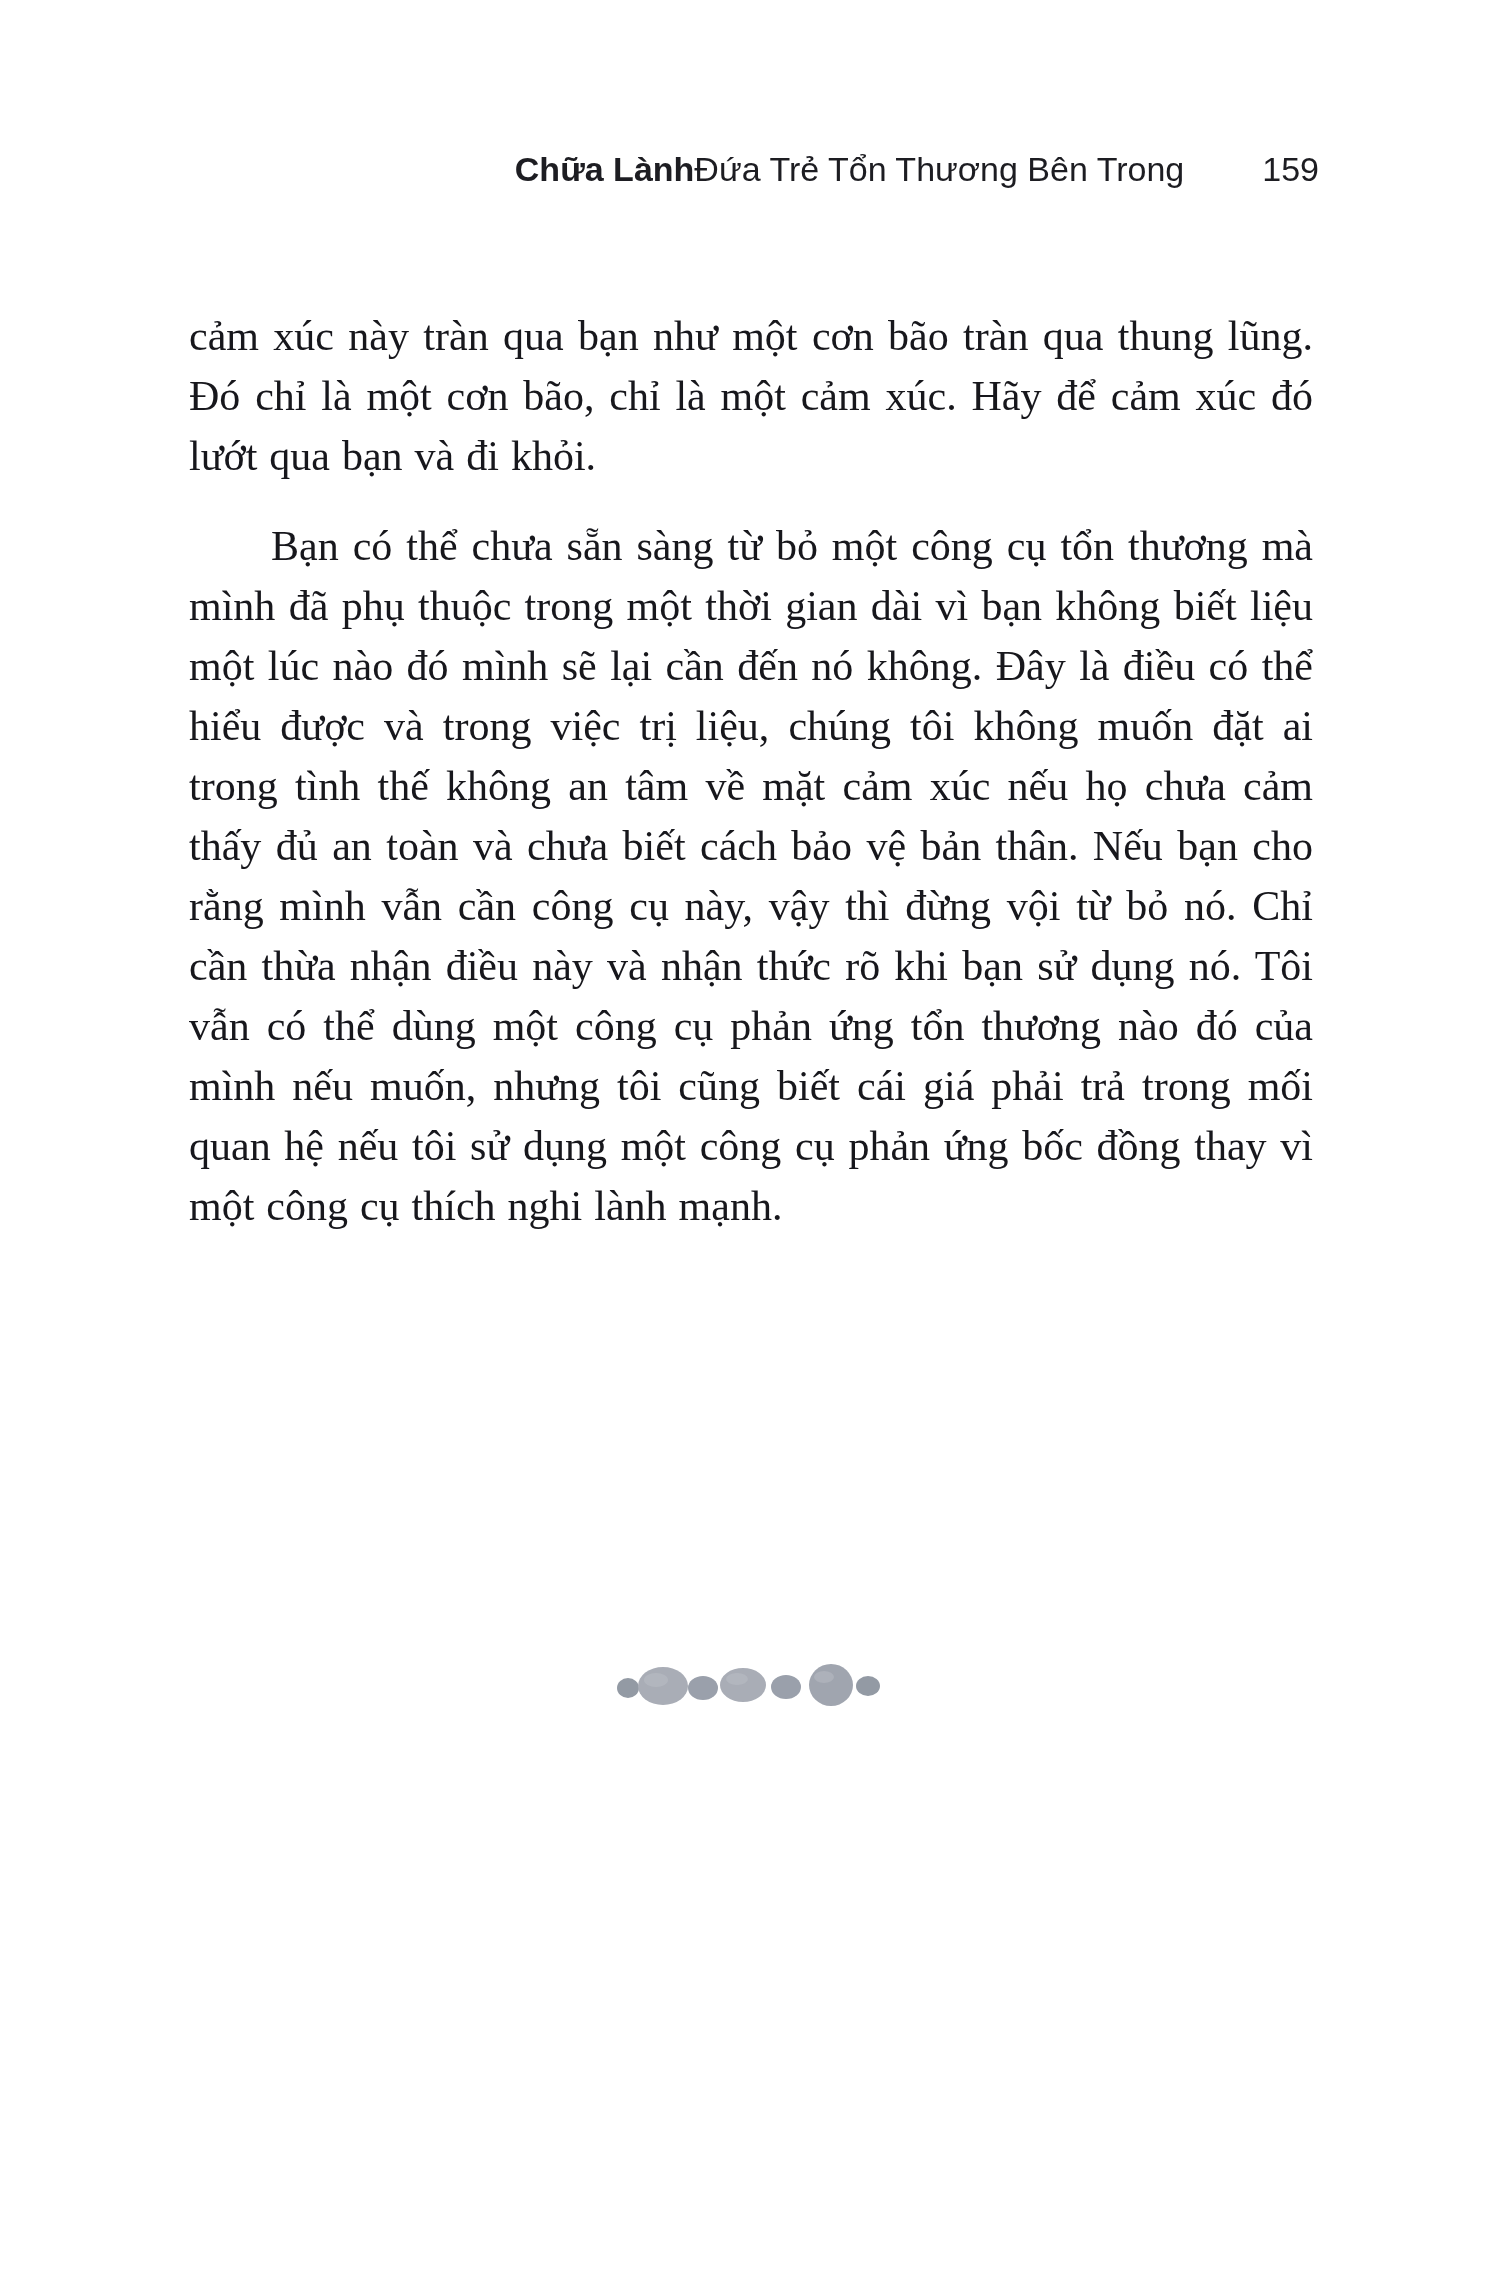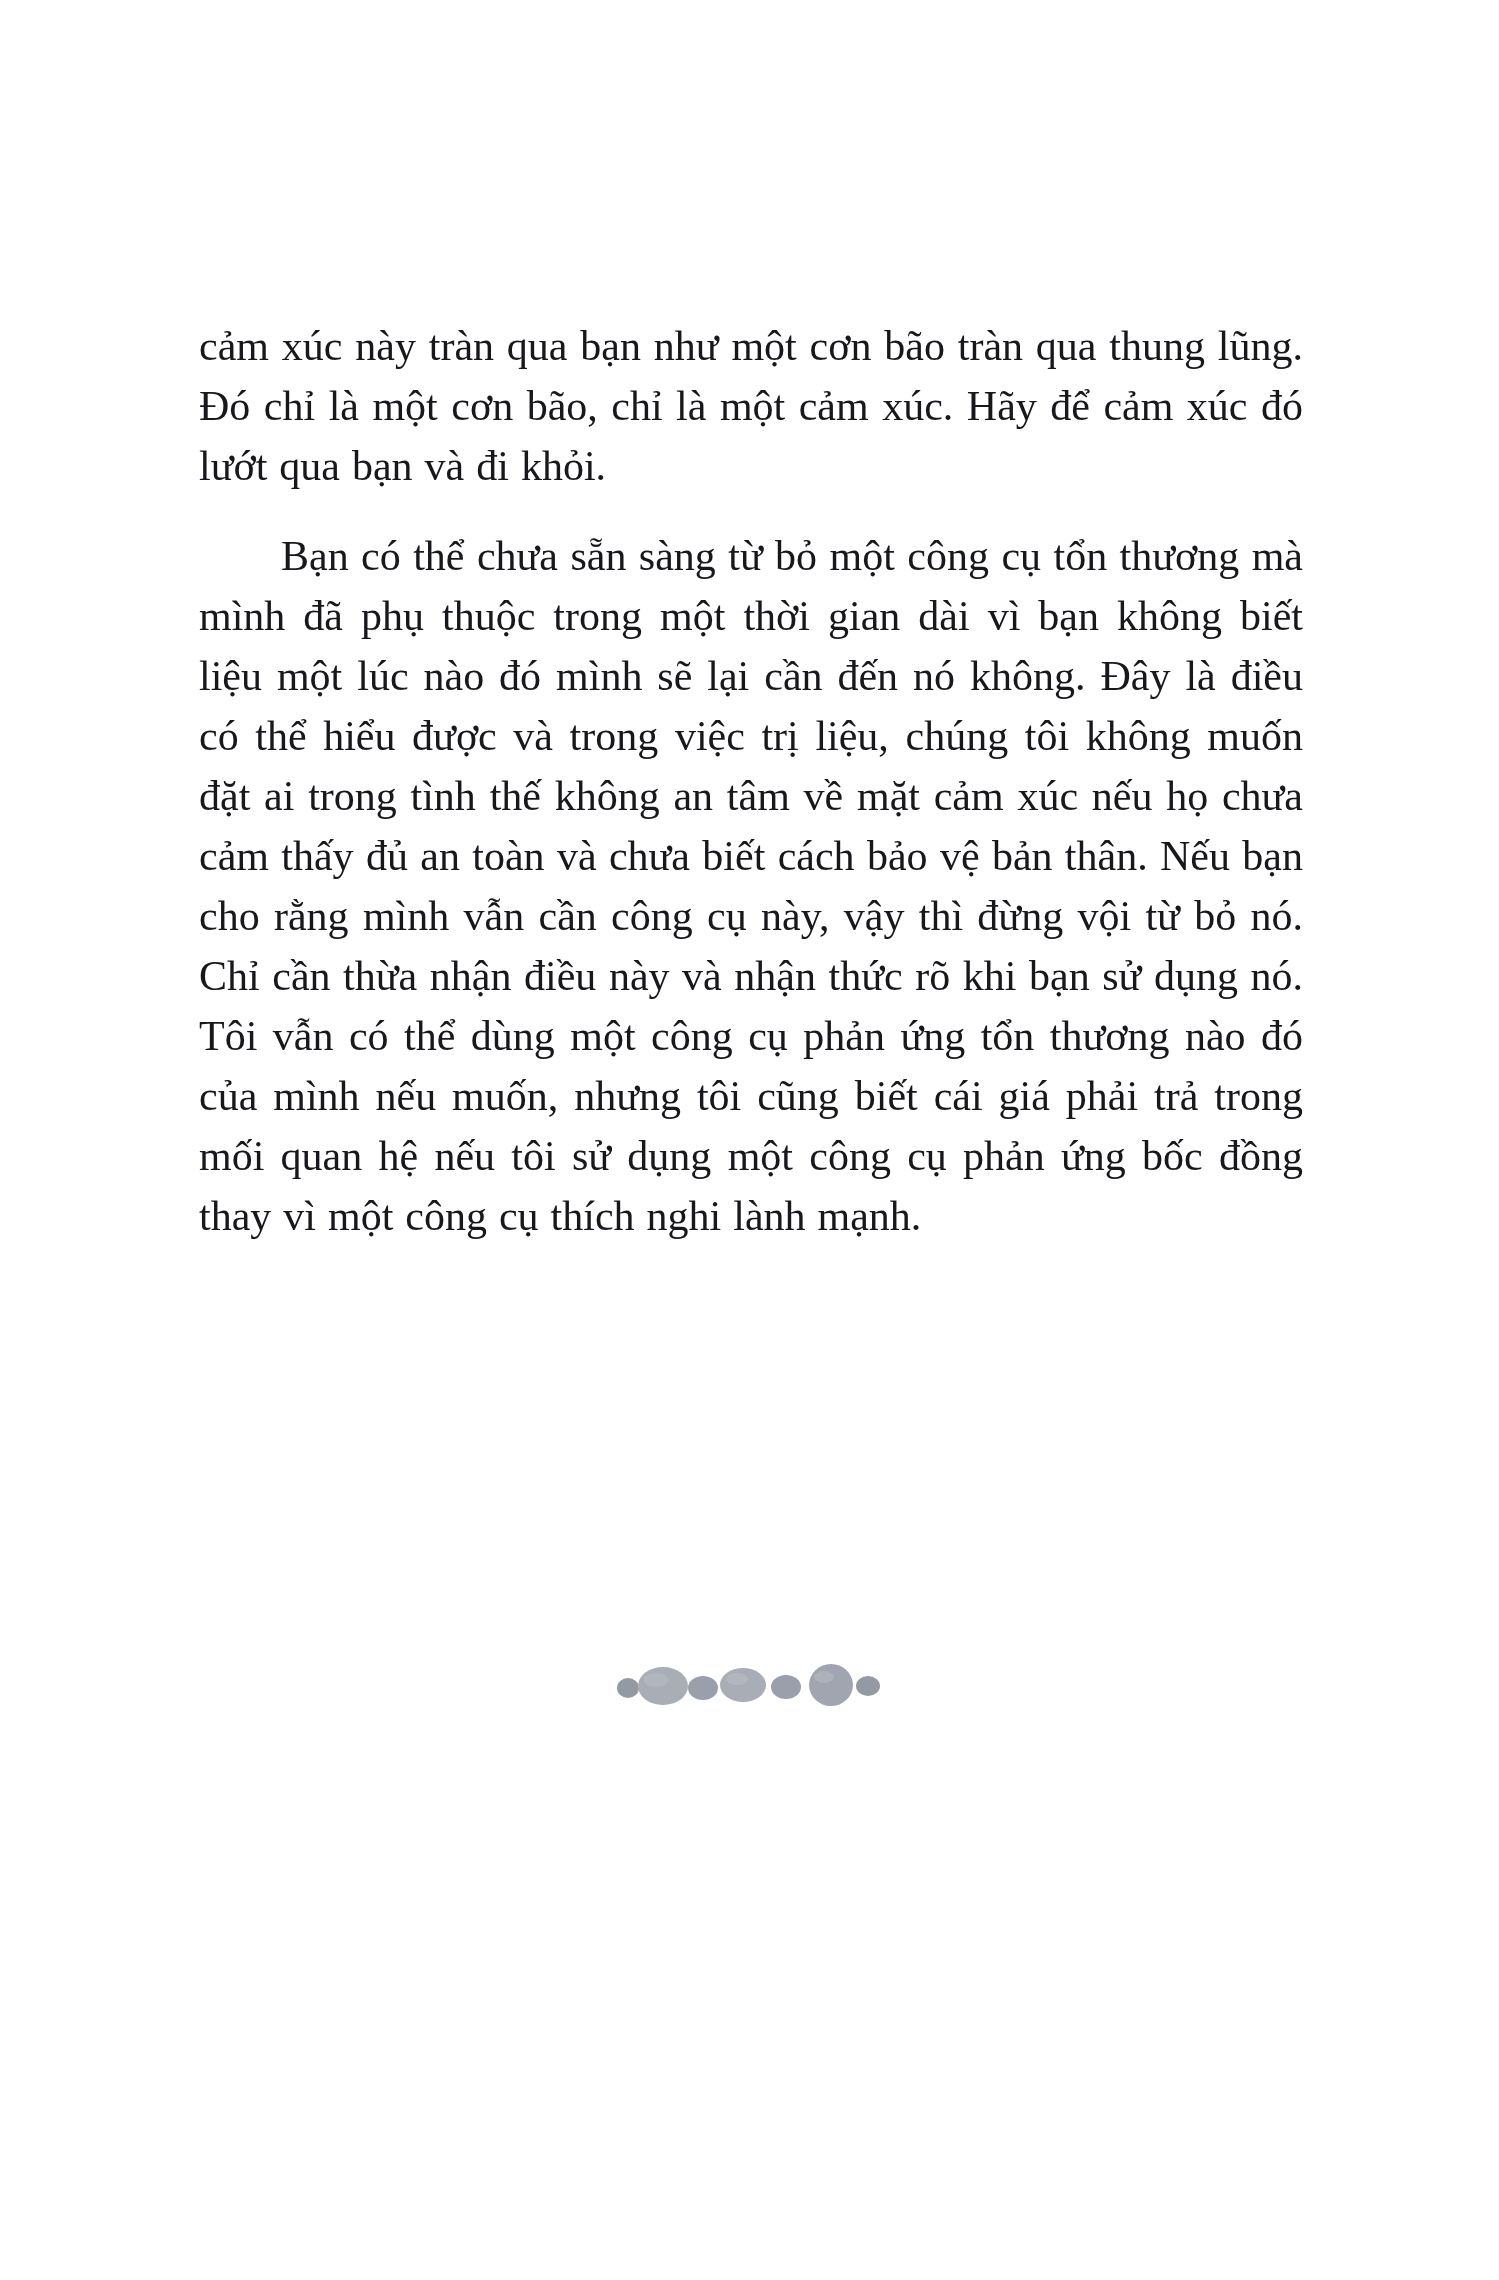--- a/index.html
+++ b/index.html
@@ -46,21 +46,21 @@
     top: 300px;
     left: 183px;
     width: 1136px;
     font-size: 42px;
     line-height: 60px;
     text-align: justify;
     color: #17171c;
     word-spacing: 1.5px;
   }
   .content p {
-    margin: 16px;
+    margin: 6px;
   }
   .content p + p {
     margin-top: 30px;
   }
   .content p.indent {
     text-indent: 82px;
   }
   
   .divider {
     position: absolute;
@@ -69,20 +69,25 @@
     width: 100%;
     display: flex;
     justify-content: center;
   }
 </style>
 </head>
 <body>
 
 <div class="page">
 
+  <div class="running-head">
+    <span class="rh-bold">Chữa Lành</span>
+      <span class="rh-rest"> Đứa Trẻ Tổn Thương Bên Trong</span>
+    <span class="rh-pagenum">159</span>
+  </div>
 
   <div class="content">
     <p>cảm xúc này tràn qua bạn như một cơn bão tràn qua thung lũng. Đó chỉ là một cơn bão, chỉ là một cảm xúc. Hãy để cảm xúc đó lướt qua bạn và đi khỏi.</p>
     <p class="indent">Bạn có thể chưa sẵn sàng từ bỏ một công cụ tổn thương mà mình đã phụ thuộc trong một thời gian dài vì bạn không biết liệu một lúc nào đó mình sẽ lại cần đến nó không. Đây là điều có thể hiểu được và trong việc trị liệu, chúng tôi không muốn đặt ai trong tình thế không an tâm về mặt cảm xúc nếu họ chưa cảm thấy đủ an toàn và chưa biết cách bảo vệ bản thân. Nếu bạn cho rằng mình vẫn cần công cụ này, vậy thì đừng vội từ bỏ nó. Chỉ cần thừa nhận điều này và nhận thức rõ khi bạn sử dụng nó. Tôi vẫn có thể dùng một công cụ phản ứng tổn thương nào đó của mình nếu muốn, nhưng tôi cũng biết cái giá phải trả trong mối quan hệ nếu tôi sử dụng một công cụ phản ứng bốc đồng thay vì một công cụ thích nghi lành mạnh.</p>
   </div>
 
   <div class="divider">
     <svg width="272" height="52" viewBox="0 0 272 52" xmlns="http://www.w3.org/2000/svg" aria-hidden="true">
       <ellipse cx="14" cy="28" rx="11" ry="10" fill="#939aa4"></ellipse>
       <ellipse cx="49" cy="26" rx="25" ry="19" fill="#a9adb6"></ellipse>

